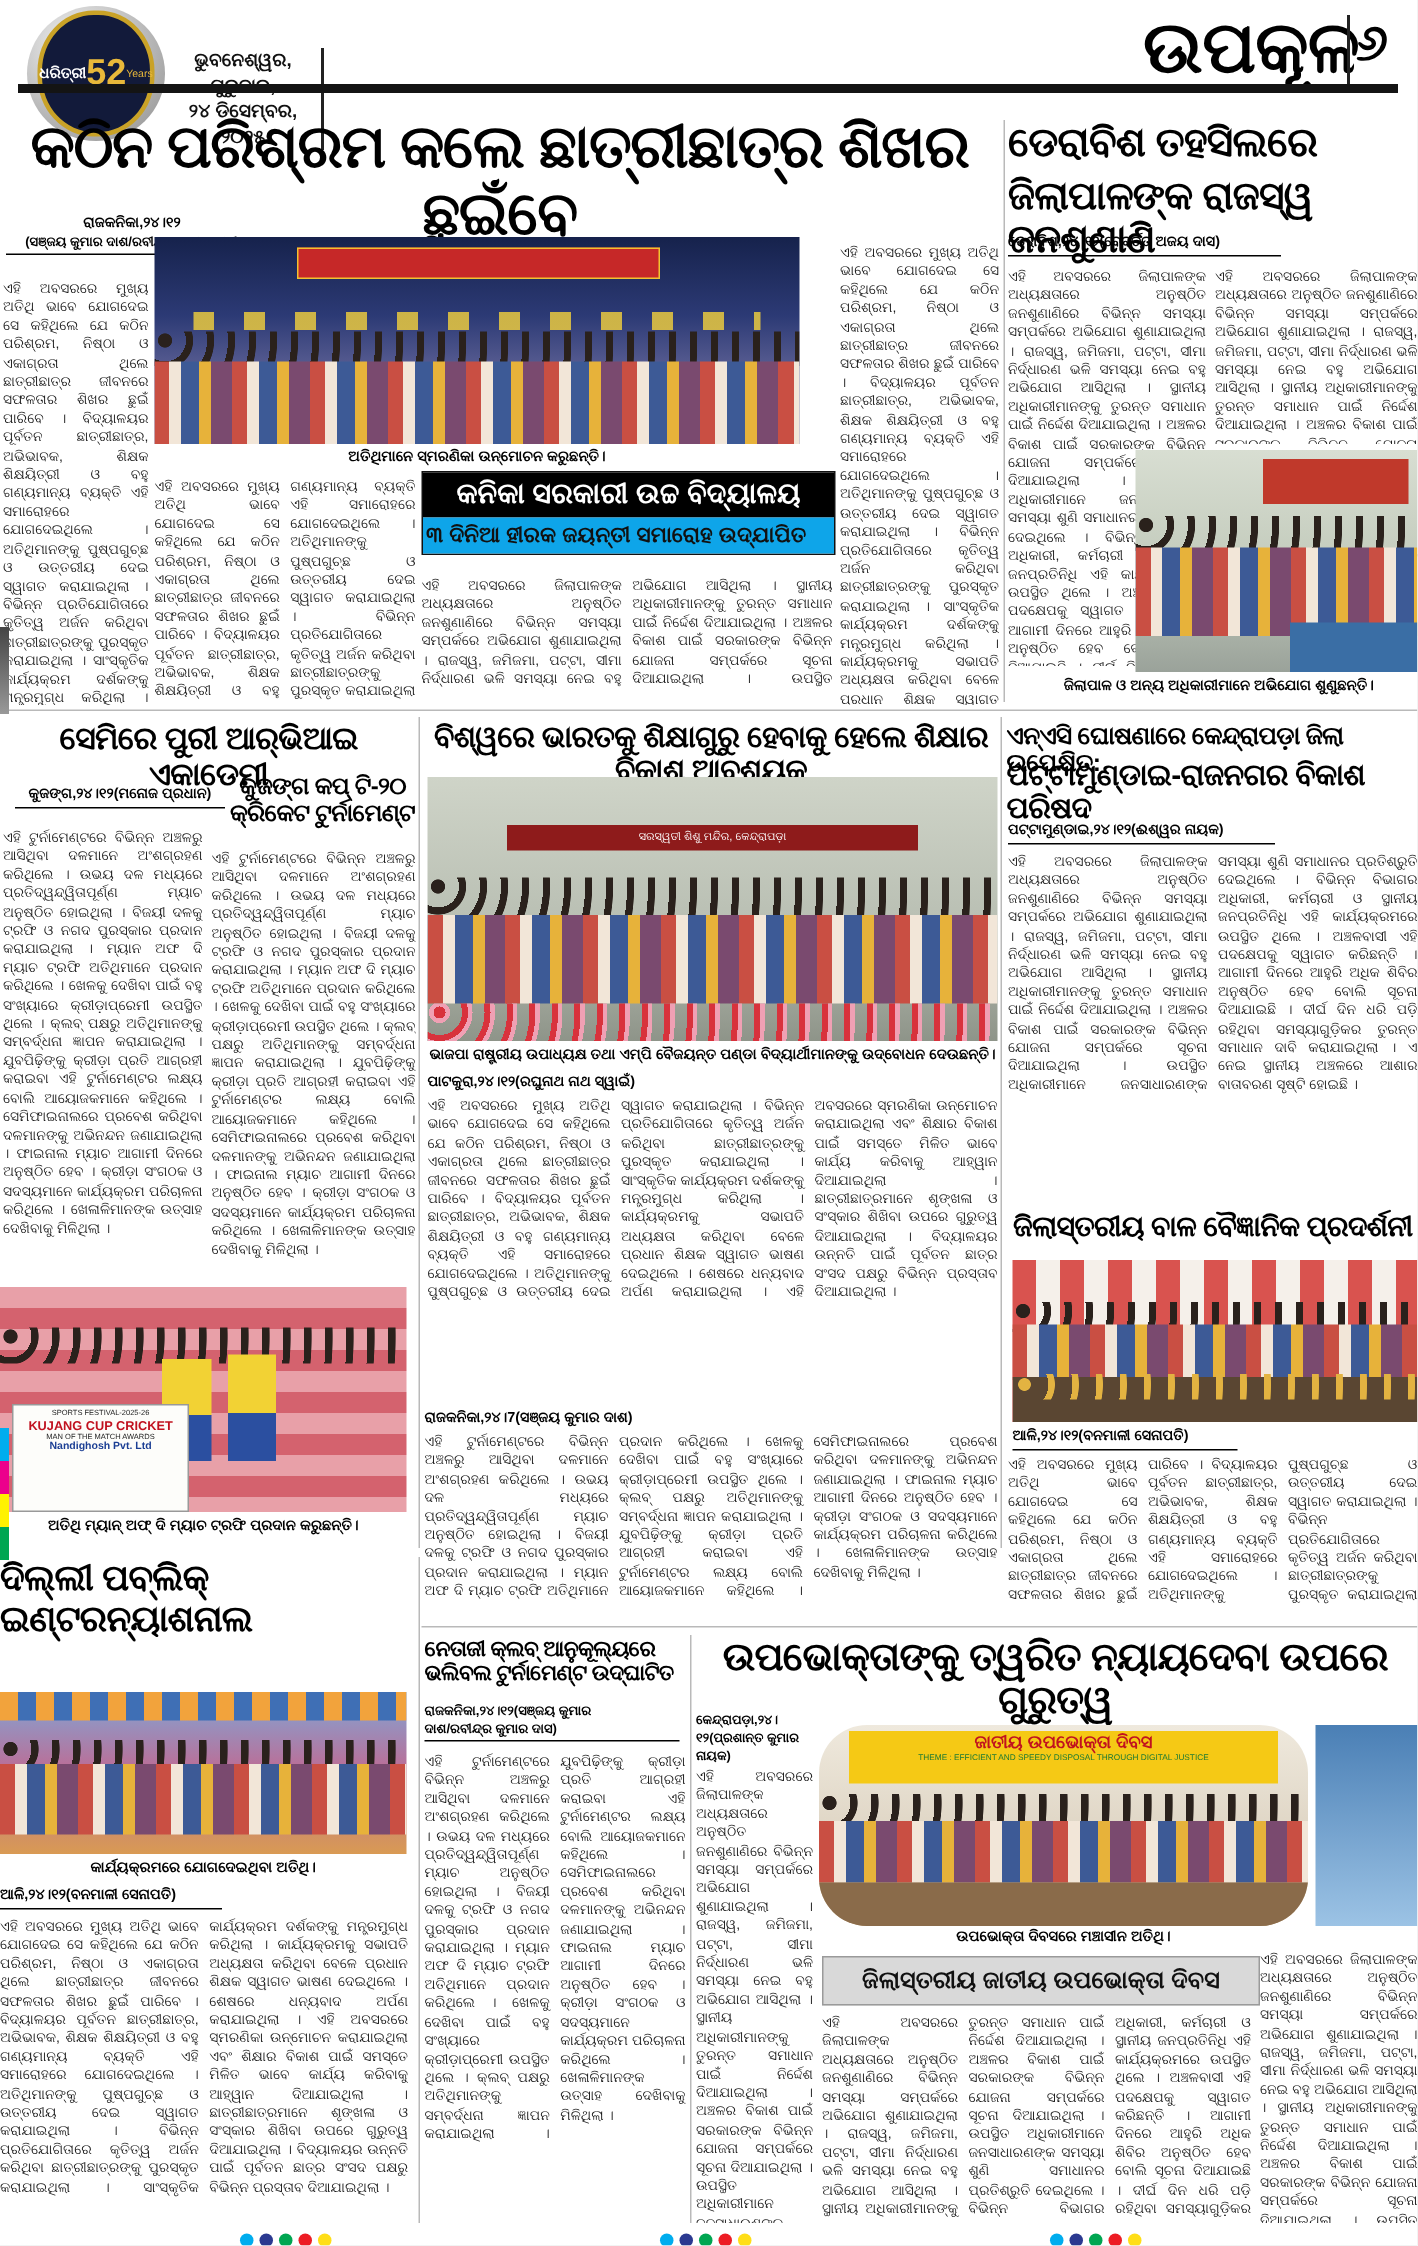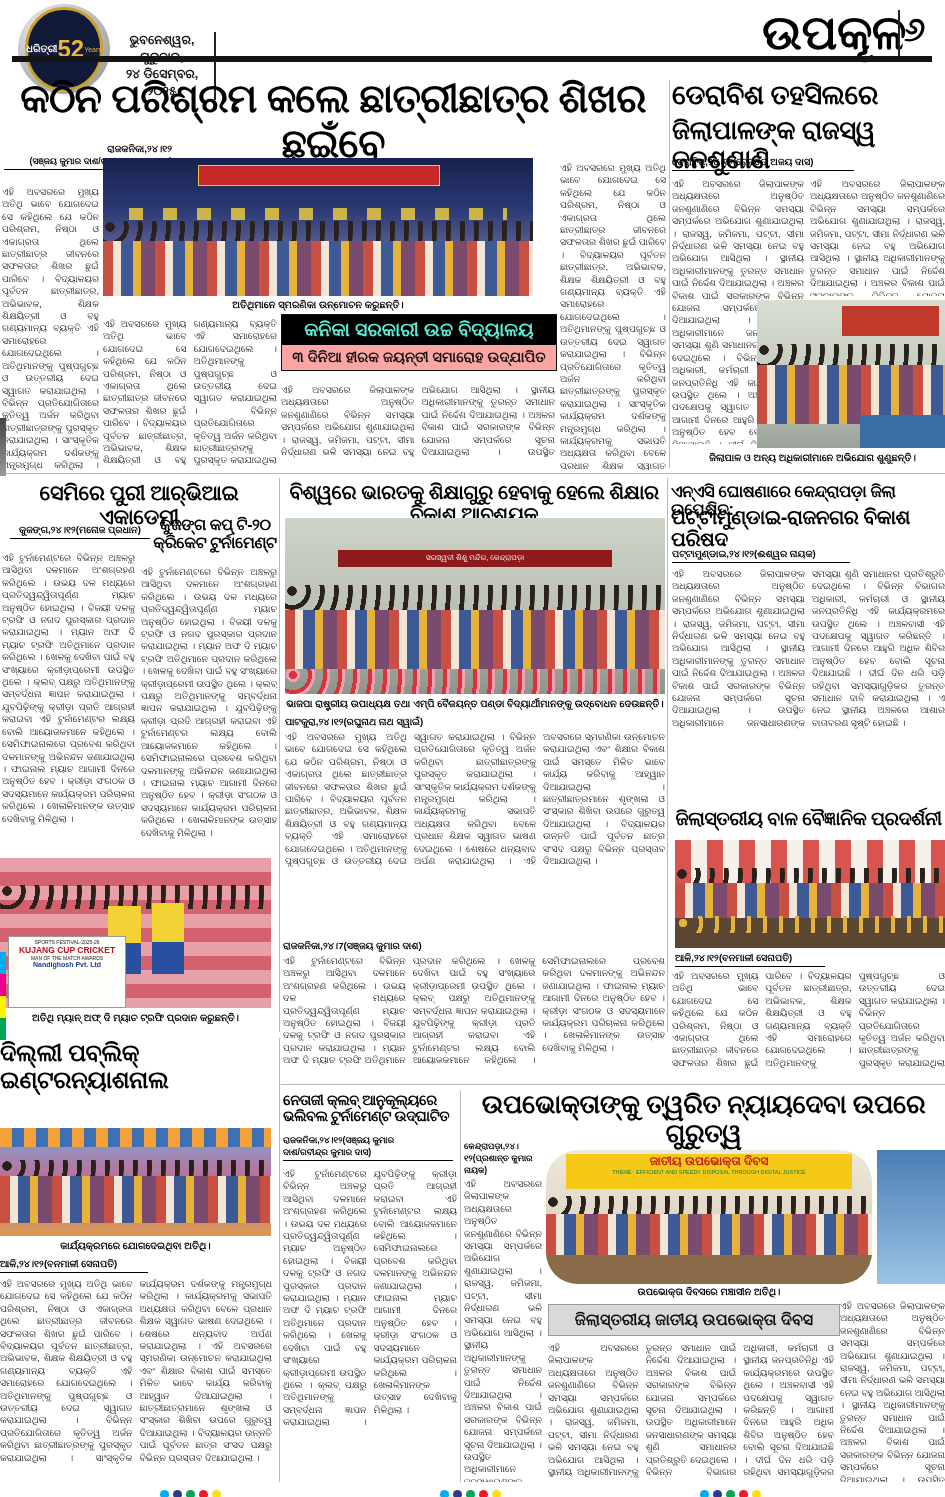--- a/index.html
+++ b/index.html
@@ -14,21 +14,21 @@
   .bl-under{border-bottom:1.4px solid #000;padding-bottom:2px;}
   .caption{font-weight:bold;font-size:9.8px;text-align:center;color:#000;}
   .photo{position:absolute;overflow:hidden;background:#888;}
   .vrule{position:absolute;width:1px;background:#b9b9b9;}
   .hrule{position:absolute;height:1px;background:#b9b9b9;}
   .heads{position:absolute;left:0;right:0;
     background:repeating-radial-gradient(circle at 7px 6px,#2a211c 0 4.5px,rgba(0,0,0,0) 5px 14px);}
   .bodies{position:absolute;left:0;right:0;
     background:repeating-linear-gradient(90deg,#c94f43 0 10px,#f2e6d8 10px 18px,#3d5a96 18px 30px,#e7b23a 30px 38px,#7a4a6f 38px 52px);}
   .dot{display:inline-block;width:9px;height:9px;border-radius:50%;margin-right:4px;vertical-align:middle;}
-  .boxhead{background:#000;color:#5eead4;font-weight:bold;text-align:center;}
+  .boxhead{background:#000;color:#ffffff;font-weight:bold;text-align:center;}
   .graybox{background:#d9d9d9;border:1px solid #9a9a9a;font-weight:bold;text-align:center;}
 </style>
 </head>
 <body>
 
 <div id="page">
 
   <div class="abs" style="left:18px;top:4px;width:92px;height:90px;border-radius:50%;
        background:radial-gradient(circle at 35% 30%,#f5f5f5,#b9b9b9 55%,#8c8c8c);display:flex;align-items:center;justify-content:center;">
     <div style="width:72px;height:78px;border-radius:48%;background:#121a3a;border:3px solid #c9a227;
@@ -41,40 +41,40 @@
   <div class="abs" style="left:118px;top:32px;width:88px;text-align:center;font-weight:bold;font-size:12.5px;line-height:17px;border-right:2px solid #222;padding-right:8px;">
     <div>ଭୁବନେଶ୍ୱର, ଗୁରୁବାର,</div>
     <div>୨୪ ଡିସେମ୍ବର, ୨୦୨୫</div>
   </div>
   <div class="abs hl" style="left:762px;top:6px;width:130px;font-size:48px;text-align:right;">ଉପକୂଳ</div>
   <div class="abs" style="left:898px;top:10px;width:2px;height:52px;background:#222;"></div>
   <div class="abs hl" style="left:904px;top:10px;width:36px;font-size:34px;">୬</div>
   <div class="abs" style="left:12px;top:56px;width:920px;height:6px;background:#141414;"></div>
 
   <div class="abs hl" style="left:0px;top:76px;width:666px;font-size:40px;text-align:center;letter-spacing:-1px;">କଠିନ ପରିଶ୍ରମ କଲେ ଛାତ୍ରୀଛାତ୍ର ଶିଖର ଛୁଇଁବେ</div>
-  <div class="abs bl-under" style="left:4px;top:143px;width:168px;text-align:right;">
+  <div class="abs bl-under" style="left:4px;top:143px;width:168px;text-align:center;">
     <div class="byline">ରାଜକନିକା,୨୪।୧୨</div>
     <div class="byline" style="font-size:8.8px;">(ସଞ୍ଜୟ କୁମାର ଦାଶ/ରବୀନ୍ଦ୍ର କୁମାର ଦାସ)</div>
   </div>
   <div class="abs col" style="left:2px;top:186px;width:97px;height:284px;">ଏହି ଅବସରରେ ମୁଖ୍ୟ ଅତିଥି ଭାବେ ଯୋଗଦେଇ ସେ କହିଥିଲେ ଯେ କଠିନ ପରିଶ୍ରମ, ନିଷ୍ଠା ଓ ଏକାଗ୍ରତା ଥିଲେ ଛାତ୍ରୀଛାତ୍ର ଜୀବନରେ ସଫଳତାର ଶିଖର ଛୁଇଁ ପାରିବେ । ବିଦ୍ୟାଳୟର ପୂର୍ବତନ ଛାତ୍ରୀଛାତ୍ର, ଅଭିଭାବକ, ଶିକ୍ଷକ ଶିକ୍ଷୟିତ୍ରୀ ଓ ବହୁ ଗଣ୍ୟମାନ୍ୟ ବ୍ୟକ୍ତି ଏହି ସମାରୋହରେ ଯୋଗଦେଇଥିଲେ । ଅତିଥିମାନଙ୍କୁ ପୁଷ୍ପଗୁଚ୍ଛ ଓ ଉତ୍ତରୀୟ ଦେଇ ସ୍ୱାଗତ କରାଯାଇଥିଲା । ବିଭିନ୍ନ ପ୍ରତିଯୋଗିତାରେ କୃତିତ୍ୱ ଅର୍ଜନ କରିଥିବା ଛାତ୍ରୀଛାତ୍ରଙ୍କୁ ପୁରସ୍କୃତ କରାଯାଇଥିଲା । ସାଂସ୍କୃତିକ କାର୍ଯ୍ୟକ୍ରମ ଦର୍ଶକଙ୍କୁ ମନ୍ତ୍ରମୁଗ୍ଧ କରିଥିଲା । କାର୍ଯ୍ୟକ୍ରମକୁ ସଭାପତି ଅଧ୍ୟକ୍ଷତା କରିଥିବା ବେଳେ ପ୍ରଧାନ ଶିକ୍ଷକ ସ୍ୱାଗତ ଭାଷଣ ଦେଇଥିଲେ । ଶେଷରେ ଧନ୍ୟବାଦ ଅର୍ପଣ କରାଯାଇଥିଲା । ଏହି ଅବସରରେ ସ୍ମରଣିକା ଉନ୍ମୋଚନ କରାଯାଇଥିଲା ଏବଂ ଶିକ୍ଷାର ବିକାଶ ପାଇଁ ସମସ୍ତେ ମିଳିତ ଭାବେ କାର୍ଯ୍ୟ କରିବାକୁ ଆହ୍ୱାନ ଦିଆଯାଇଥିଲା । ଛାତ୍ରୀଛାତ୍ରମାନେ ଶୃଙ୍ଖଳା ଓ ସଂସ୍କାର ଶିଖିବା ଉପରେ ଗୁରୁତ୍ୱ ଦିଆଯାଇଥିଲା । ବିଦ୍ୟାଳୟର ଉନ୍ନତି ପାଇଁ ପୂର୍ବତନ ଛାତ୍ର ସଂସଦ ପକ୍ଷରୁ ବିଭିନ୍ନ ପ୍ରସ୍ତାବ ଦିଆଯାଇଥିଲା ।</div>
 
   <div class="photo" style="left:103px;top:158px;width:430px;height:138px;
        background:linear-gradient(180deg,#16224c 0%,#2c3a75 38%,#565b90 62%,#8d84a6 100%);">
     <div class="abs" style="left:22%;top:5%;width:56%;height:14%;background:#c62828;border:1.5px solid #f2c230;"></div>
     <div class="abs" style="left:6%;top:36%;width:88%;height:9%;background:repeating-linear-gradient(90deg,#e9c93f 0 14px,rgba(0,0,0,0) 14px 34px);opacity:.85;"></div>
     <div class="heads" style="top:46%;height:16%;"></div>
     <div class="bodies" style="top:60%;height:40%;"></div>
   </div>
   <div class="abs caption" style="left:103px;top:299px;width:430px;">ଅତିଥିମାନେ ସ୍ମରଣିକା ଉନ୍ମୋଚନ କରୁଛନ୍ତି।</div>
 
   <div class="abs col cc2" style="left:103px;top:318px;width:174px;height:152px;">ଏହି ଅବସରରେ ମୁଖ୍ୟ ଅତିଥି ଭାବେ ଯୋଗଦେଇ ସେ କହିଥିଲେ ଯେ କଠିନ ପରିଶ୍ରମ, ନିଷ୍ଠା ଓ ଏକାଗ୍ରତା ଥିଲେ ଛାତ୍ରୀଛାତ୍ର ଜୀବନରେ ସଫଳତାର ଶିଖର ଛୁଇଁ ପାରିବେ । ବିଦ୍ୟାଳୟର ପୂର୍ବତନ ଛାତ୍ରୀଛାତ୍ର, ଅଭିଭାବକ, ଶିକ୍ଷକ ଶିକ୍ଷୟିତ୍ରୀ ଓ ବହୁ ଗଣ୍ୟମାନ୍ୟ ବ୍ୟକ୍ତି ଏହି ସମାରୋହରେ ଯୋଗଦେଇଥିଲେ । ଅତିଥିମାନଙ୍କୁ ପୁଷ୍ପଗୁଚ୍ଛ ଓ ଉତ୍ତରୀୟ ଦେଇ ସ୍ୱାଗତ କରାଯାଇଥିଲା । ବିଭିନ୍ନ ପ୍ରତିଯୋଗିତାରେ କୃତିତ୍ୱ ଅର୍ଜନ କରିଥିବା ଛାତ୍ରୀଛାତ୍ରଙ୍କୁ ପୁରସ୍କୃତ କରାଯାଇଥିଲା । ସାଂସ୍କୃତିକ କାର୍ଯ୍ୟକ୍ରମ ଦର୍ଶକଙ୍କୁ ମନ୍ତ୍ରମୁଗ୍ଧ କରିଥିଲା । କାର୍ଯ୍ୟକ୍ରମକୁ ସଭାପତି ଅଧ୍ୟକ୍ଷତା କରିଥିବା ବେଳେ ପ୍ରଧାନ ଶିକ୍ଷକ ସ୍ୱାଗତ ଭାଷଣ ଦେଇଥିଲେ । ଶେଷରେ ଧନ୍ୟବାଦ ଅର୍ପଣ କରାଯାଇଥିଲା । ଏହି ଅବସରରେ ସ୍ମରଣିକା ଉନ୍ମୋଚନ କରାଯାଇଥିଲା ଏବଂ ଶିକ୍ଷାର ବିକାଶ ପାଇଁ ସମସ୍ତେ ମିଳିତ ଭାବେ କାର୍ଯ୍ୟ କରିବାକୁ ଆହ୍ୱାନ ଦିଆଯାଇଥିଲା । ଛାତ୍ରୀଛାତ୍ରମାନେ ଶୃଙ୍ଖଳା ଓ ସଂସ୍କାର ଶିଖିବା ଉପରେ ଗୁରୁତ୍ୱ ଦିଆଯାଇଥିଲା । ବିଦ୍ୟାଳୟର ଉନ୍ନତି ପାଇଁ ପୂର୍ବତନ ଛାତ୍ର ସଂସଦ ପକ୍ଷରୁ ବିଭିନ୍ନ ପ୍ରସ୍ତାବ ଦିଆଯାଇଥିଲା ।</div>
 
   <div class="abs" style="left:281px;top:314px;width:274px;border:1px solid #111;">
     <div class="boxhead" style="font-size:19px;padding:4px 2px;">କନିକା ସରକାରୀ ଉଚ୍ଚ ବିଦ୍ୟାଳୟ</div>
-    <div style="font-size:14.5px;font-weight:bold;text-align:center;padding:4px 2px;background:#fca5a5;">୩ ଦିନିଆ ହୀରକ ଜୟନ୍ତୀ ସମାରୋହ ଉଦ୍‌ଯାପିତ</div>
+    <div style="font-size:14.5px;font-weight:bold;padding:4px 2px;background:#0ea5e9;">୩ ଦିନିଆ ହୀରକ ଜୟନ୍ତୀ ସମାରୋହ ଉଦ୍‌ଯାପିତ</div>
   </div>
   <div class="abs col cc2" style="left:281px;top:384px;width:274px;height:86px;">ଏହି ଅବସରରେ ଜିଲାପାଳଙ୍କ ଅଧ୍ୟକ୍ଷତାରେ ଅନୁଷ୍ଠିତ ଜନଶୁଣାଣିରେ ବିଭିନ୍ନ ସମସ୍ୟା ସମ୍ପର୍କରେ ଅଭିଯୋଗ ଶୁଣାଯାଇଥିଲା । ରାଜସ୍ୱ, ଜମିଜମା, ପଟ୍ଟା, ସୀମା ନିର୍ଦ୍ଧାରଣ ଭଳି ସମସ୍ୟା ନେଇ ବହୁ ଅଭିଯୋଗ ଆସିଥିଲା । ସ୍ଥାନୀୟ ଅଧିକାରୀମାନଙ୍କୁ ତୁରନ୍ତ ସମାଧାନ ପାଇଁ ନିର୍ଦ୍ଦେଶ ଦିଆଯାଇଥିଲା । ଅଞ୍ଚଳର ବିକାଶ ପାଇଁ ସରକାରଙ୍କ ବିଭିନ୍ନ ଯୋଜନା ସମ୍ପର୍କରେ ସୂଚନା ଦିଆଯାଇଥିଲା । ଉପସ୍ଥିତ ଅଧିକାରୀମାନେ ଜନସାଧାରଣଙ୍କ ସମସ୍ୟା ଶୁଣି ସମାଧାନର ପ୍ରତିଶ୍ରୁତି ଦେଇଥିଲେ । ବିଭିନ୍ନ ବିଭାଗର ଅଧିକାରୀ, କର୍ମଚାରୀ ଓ ସ୍ଥାନୀୟ ଜନପ୍ରତିନିଧି ଏହି କାର୍ଯ୍ୟକ୍ରମରେ ଉପସ୍ଥିତ ଥିଲେ । ଅଞ୍ଚଳବାସୀ ଏହି ପଦକ୍ଷେପକୁ ସ୍ୱାଗତ କରିଛନ୍ତି । ଆଗାମୀ ଦିନରେ ଆହୁରି ଅଧିକ ଶିବିର ଅନୁଷ୍ଠିତ ହେବ ବୋଲି ସୂଚନା ଦିଆଯାଇଛି । ଦୀର୍ଘ ଦିନ ଧରି ପଡ଼ି ରହିଥିବା ସମସ୍ୟାଗୁଡ଼ିକର ତୁରନ୍ତ ସମାଧାନ ଦାବି କରାଯାଇଥିଲା । ଏ ନେଇ ସ୍ଥାନୀୟ ଅଞ୍ଚଳରେ ଆଶାର ବାତାବରଣ ସୃଷ୍ଟି ହୋଇଛି ।</div>
   <div class="abs col" style="left:560px;top:162px;width:106px;height:308px;">ଏହି ଅବସରରେ ମୁଖ୍ୟ ଅତିଥି ଭାବେ ଯୋଗଦେଇ ସେ କହିଥିଲେ ଯେ କଠିନ ପରିଶ୍ରମ, ନିଷ୍ଠା ଓ ଏକାଗ୍ରତା ଥିଲେ ଛାତ୍ରୀଛାତ୍ର ଜୀବନରେ ସଫଳତାର ଶିଖର ଛୁଇଁ ପାରିବେ । ବିଦ୍ୟାଳୟର ପୂର୍ବତନ ଛାତ୍ରୀଛାତ୍ର, ଅଭିଭାବକ, ଶିକ୍ଷକ ଶିକ୍ଷୟିତ୍ରୀ ଓ ବହୁ ଗଣ୍ୟମାନ୍ୟ ବ୍ୟକ୍ତି ଏହି ସମାରୋହରେ ଯୋଗଦେଇଥିଲେ । ଅତିଥିମାନଙ୍କୁ ପୁଷ୍ପଗୁଚ୍ଛ ଓ ଉତ୍ତରୀୟ ଦେଇ ସ୍ୱାଗତ କରାଯାଇଥିଲା । ବିଭିନ୍ନ ପ୍ରତିଯୋଗିତାରେ କୃତିତ୍ୱ ଅର୍ଜନ କରିଥିବା ଛାତ୍ରୀଛାତ୍ରଙ୍କୁ ପୁରସ୍କୃତ କରାଯାଇଥିଲା । ସାଂସ୍କୃତିକ କାର୍ଯ୍ୟକ୍ରମ ଦର୍ଶକଙ୍କୁ ମନ୍ତ୍ରମୁଗ୍ଧ କରିଥିଲା । କାର୍ଯ୍ୟକ୍ରମକୁ ସଭାପତି ଅଧ୍ୟକ୍ଷତା କରିଥିବା ବେଳେ ପ୍ରଧାନ ଶିକ୍ଷକ ସ୍ୱାଗତ ଭାଷଣ ଦେଇଥିଲେ । ଶେଷରେ ଧନ୍ୟବାଦ ଅର୍ପଣ କରାଯାଇଥିଲା । ଏହି ଅବସରରେ ସ୍ମରଣିକା ଉନ୍ମୋଚନ କରାଯାଇଥିଲା ଏବଂ ଶିକ୍ଷାର ବିକାଶ ପାଇଁ ସମସ୍ତେ ମିଳିତ ଭାବେ କାର୍ଯ୍ୟ କରିବାକୁ ଆହ୍ୱାନ ଦିଆଯାଇଥିଲା । ଛାତ୍ରୀଛାତ୍ରମାନେ ଶୃଙ୍ଖଳା ଓ ସଂସ୍କାର ଶିଖିବା ଉପରେ ଗୁରୁତ୍ୱ ଦିଆଯାଇଥିଲା । ବିଦ୍ୟାଳୟର ଉନ୍ନତି ପାଇଁ ପୂର୍ବତନ ଛାତ୍ର ସଂସଦ ପକ୍ଷରୁ ବିଭିନ୍ନ ପ୍ରସ୍ତାବ ଦିଆଯାଇଥିଲା ।</div>
 
   <div class="abs hl" style="left:672px;top:80px;width:273px;font-size:27px;">ଡେରାବିଶ ତହସିଲରେ</div>
   <div class="abs hl" style="left:672px;top:116px;width:273px;font-size:26px;">ଜିଲାପାଳଙ୍କ ରାଜସ୍ୱ ଜନଶୁଣାଣି</div>
   <div class="abs byline bl-under" style="left:672px;top:156px;width:182px;">ଡେରାବିଶ,୨୪।୧୨(ବେବର୍ତ୍ତ ଅଜୟ ଦାସ)</div>
   <div class="abs col" style="left:672px;top:178px;width:132px;height:266px;">ଏହି ଅବସରରେ ଜିଲାପାଳଙ୍କ ଅଧ୍ୟକ୍ଷତାରେ ଅନୁଷ୍ଠିତ ଜନଶୁଣାଣିରେ ବିଭିନ୍ନ ସମସ୍ୟା ସମ୍ପର୍କରେ ଅଭିଯୋଗ ଶୁଣାଯାଇଥିଲା । ରାଜସ୍ୱ, ଜମିଜମା, ପଟ୍ଟା, ସୀମା ନିର୍ଦ୍ଧାରଣ ଭଳି ସମସ୍ୟା ନେଇ ବହୁ ଅଭିଯୋଗ ଆସିଥିଲା । ସ୍ଥାନୀୟ ଅଧିକାରୀମାନଙ୍କୁ ତୁରନ୍ତ ସମାଧାନ ପାଇଁ ନିର୍ଦ୍ଦେଶ ଦିଆଯାଇଥିଲା । ଅଞ୍ଚଳର ବିକାଶ ପାଇଁ ସରକାରଙ୍କ ବିଭିନ୍ନ ଯୋଜନା ସମ୍ପର୍କରେ ସୂଚନା ଦିଆଯାଇଥିଲା । ଉପସ୍ଥିତ ଅଧିକାରୀମାନେ ଜନସାଧାରଣଙ୍କ ସମସ୍ୟା ଶୁଣି ସମାଧାନର ପ୍ରତିଶ୍ରୁତି ଦେଇଥିଲେ । ବିଭିନ୍ନ ବିଭାଗର ଅଧିକାରୀ, କର୍ମଚାରୀ ଓ ସ୍ଥାନୀୟ ଜନପ୍ରତିନିଧି ଏହି କାର୍ଯ୍ୟକ୍ରମରେ ଉପସ୍ଥିତ ଥିଲେ । ଅଞ୍ଚଳବାସୀ ଏହି ପଦକ୍ଷେପକୁ ସ୍ୱାଗତ କରିଛନ୍ତି । ଆଗାମୀ ଦିନରେ ଆହୁରି ଅଧିକ ଶିବିର ଅନୁଷ୍ଠିତ ହେବ ବୋଲି ସୂଚନା ଦିଆଯାଇଛି । ଦୀର୍ଘ ଦିନ ଧରି ପଡ଼ି ରହିଥିବା ସମସ୍ୟାଗୁଡ଼ିକର ତୁରନ୍ତ ସମାଧାନ ଦାବି କରାଯାଇଥିଲା । ଏ ନେଇ ସ୍ଥାନୀୟ ଅଞ୍ଚଳରେ ଆଶାର ବାତାବରଣ ସୃଷ୍ଟି ହୋଇଛି ।</div>
   <div class="abs col" style="left:810px;top:178px;width:135px;height:118px;">ଏହି ଅବସରରେ ଜିଲାପାଳଙ୍କ ଅଧ୍ୟକ୍ଷତାରେ ଅନୁଷ୍ଠିତ ଜନଶୁଣାଣିରେ ବିଭିନ୍ନ ସମସ୍ୟା ସମ୍ପର୍କରେ ଅଭିଯୋଗ ଶୁଣାଯାଇଥିଲା । ରାଜସ୍ୱ, ଜମିଜମା, ପଟ୍ଟା, ସୀମା ନିର୍ଦ୍ଧାରଣ ଭଳି ସମସ୍ୟା ନେଇ ବହୁ ଅଭିଯୋଗ ଆସିଥିଲା । ସ୍ଥାନୀୟ ଅଧିକାରୀମାନଙ୍କୁ ତୁରନ୍ତ ସମାଧାନ ପାଇଁ ନିର୍ଦ୍ଦେଶ ଦିଆଯାଇଥିଲା । ଅଞ୍ଚଳର ବିକାଶ ପାଇଁ ସରକାରଙ୍କ ବିଭିନ୍ନ ଯୋଜନା ସମ୍ପର୍କରେ ସୂଚନା ଦିଆଯାଇଥିଲା । ଉପସ୍ଥିତ ଅଧିକାରୀମାନେ ଜନସାଧାରଣଙ୍କ ସମସ୍ୟା ଶୁଣି ସମାଧାନର ପ୍ରତିଶ୍ରୁତି ଦେଇଥିଲେ । ବିଭିନ୍ନ ବିଭାଗର ଅଧିକାରୀ, କର୍ମଚାରୀ ଓ ସ୍ଥାନୀୟ ଜନପ୍ରତିନିଧି ଏହି କାର୍ଯ୍ୟକ୍ରମରେ ଉପସ୍ଥିତ ଥିଲେ । ଅଞ୍ଚଳବାସୀ ଏହି ପଦକ୍ଷେପକୁ ସ୍ୱାଗତ କରିଛନ୍ତି । ଆଗାମୀ ଦିନରେ ଆହୁରି ଅଧିକ ଶିବିର ଅନୁଷ୍ଠିତ ହେବ ବୋଲି ସୂଚନା ଦିଆଯାଇଛି । ଦୀର୍ଘ ଦିନ ଧରି ପଡ଼ି ରହିଥିବା ସମସ୍ୟାଗୁଡ଼ିକର ତୁରନ୍ତ ସମାଧାନ ଦାବି କରାଯାଇଥିଲା । ଏ ନେଇ ସ୍ଥାନୀୟ ଅଞ୍ଚଳରେ ଆଶାର ବାତାବରଣ ସୃଷ୍ଟି ହୋଇଛି ।</div>
 

